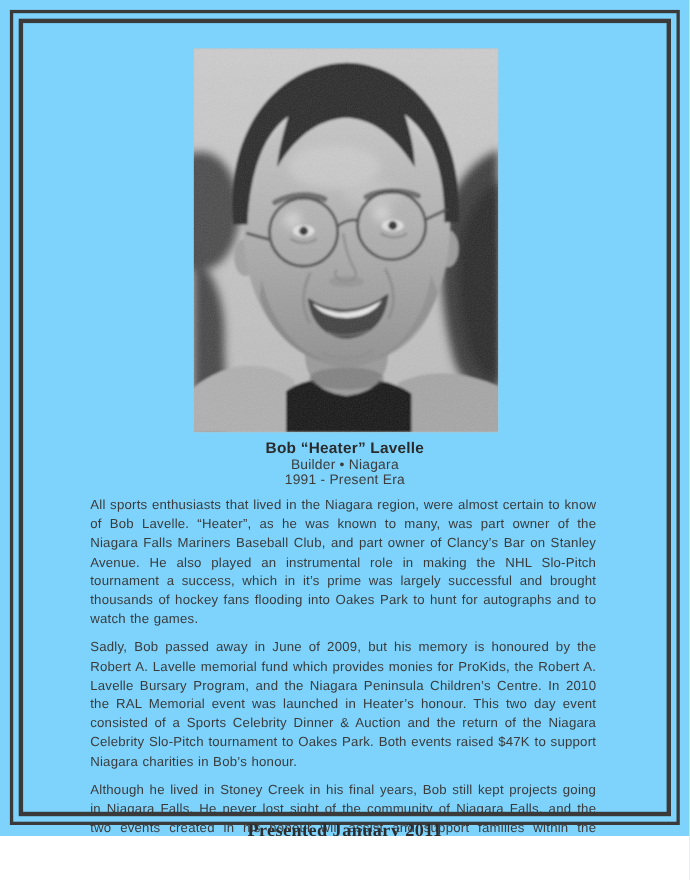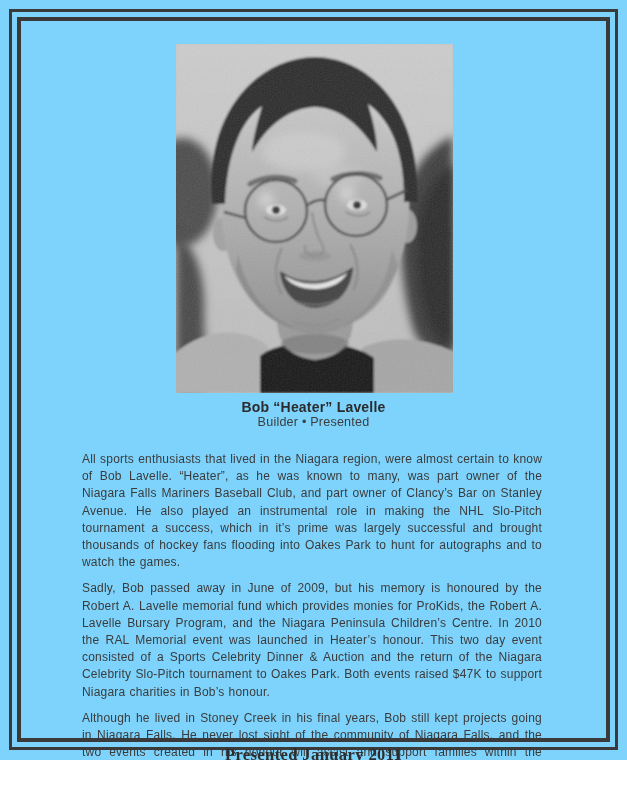--- a/index.html
+++ b/index.html
@@ -123,21 +123,22 @@
         <path d="M104,228 C 126,243 154,241 177,224" stroke="#3a3a3a" stroke-width="2" fill="none"></path>
         <path d="M120,258 C 132,262 148,262 160,256" stroke="#777777" stroke-width="2" fill="none" opacity="0.7"></path>
         <path d="M116,276 C 130,284 150,284 163,274" stroke="#8b8b8b" stroke-width="2" fill="none" opacity="0.8"></path>
       </g>
       <rect width="277" height="349" filter="url(#noiseF)" opacity="0.4"></rect>
     </svg>
   </figure>
 
   <div class="caption">
     <div class="caption-name">Bob “Heater” Lavelle</div>
-    <div class="caption-sub">Builder • Presented</div>
+    <div class="caption-sub">Builder • Niagara</div>
+    <div class="caption-sub">1991 - Present Era</div>
   </div>
 
   <div class="body-text">
     <p>All sports enthusiasts that lived in the Niagara region, were almost certain to know of Bob Lavelle. “Heater”, as he was known to many, was part owner of the Niagara Falls Mariners Baseball Club, and part owner of Clancy’s Bar on Stanley Avenue. He also played an instrumental role in making the NHL Slo-Pitch tournament a success, which in it’s prime was largely successful and brought thousands of hockey fans flooding into Oakes Park to hunt for autographs and to watch the games.</p>
     <p>Sadly, Bob passed away in June of 2009, but his memory is honoured by the Robert A. Lavelle memorial fund which provides monies for ProKids, the Robert A. Lavelle Bursary Program, and the Niagara Peninsula Children’s Centre. In 2010 the RAL Memorial event was launched in Heater’s honour. This two day event consisted of a Sports Celebrity Dinner &amp; Auction and the return of the Niagara Celebrity Slo-Pitch tournament to Oakes Park. Both events raised $47K to support Niagara charities in Bob’s honour.</p>
     <p>Although he lived in Stoney Creek in his final years, Bob still kept projects going in Niagara Falls. He never lost sight of the community of Niagara Falls, and the two events created in his honour will assist and support families within the Niagara Region while carrying on his legacy in the Niagara Sports community.</p>
   </div>
 
   <div class="footer">Presented January 2011</div>
 

